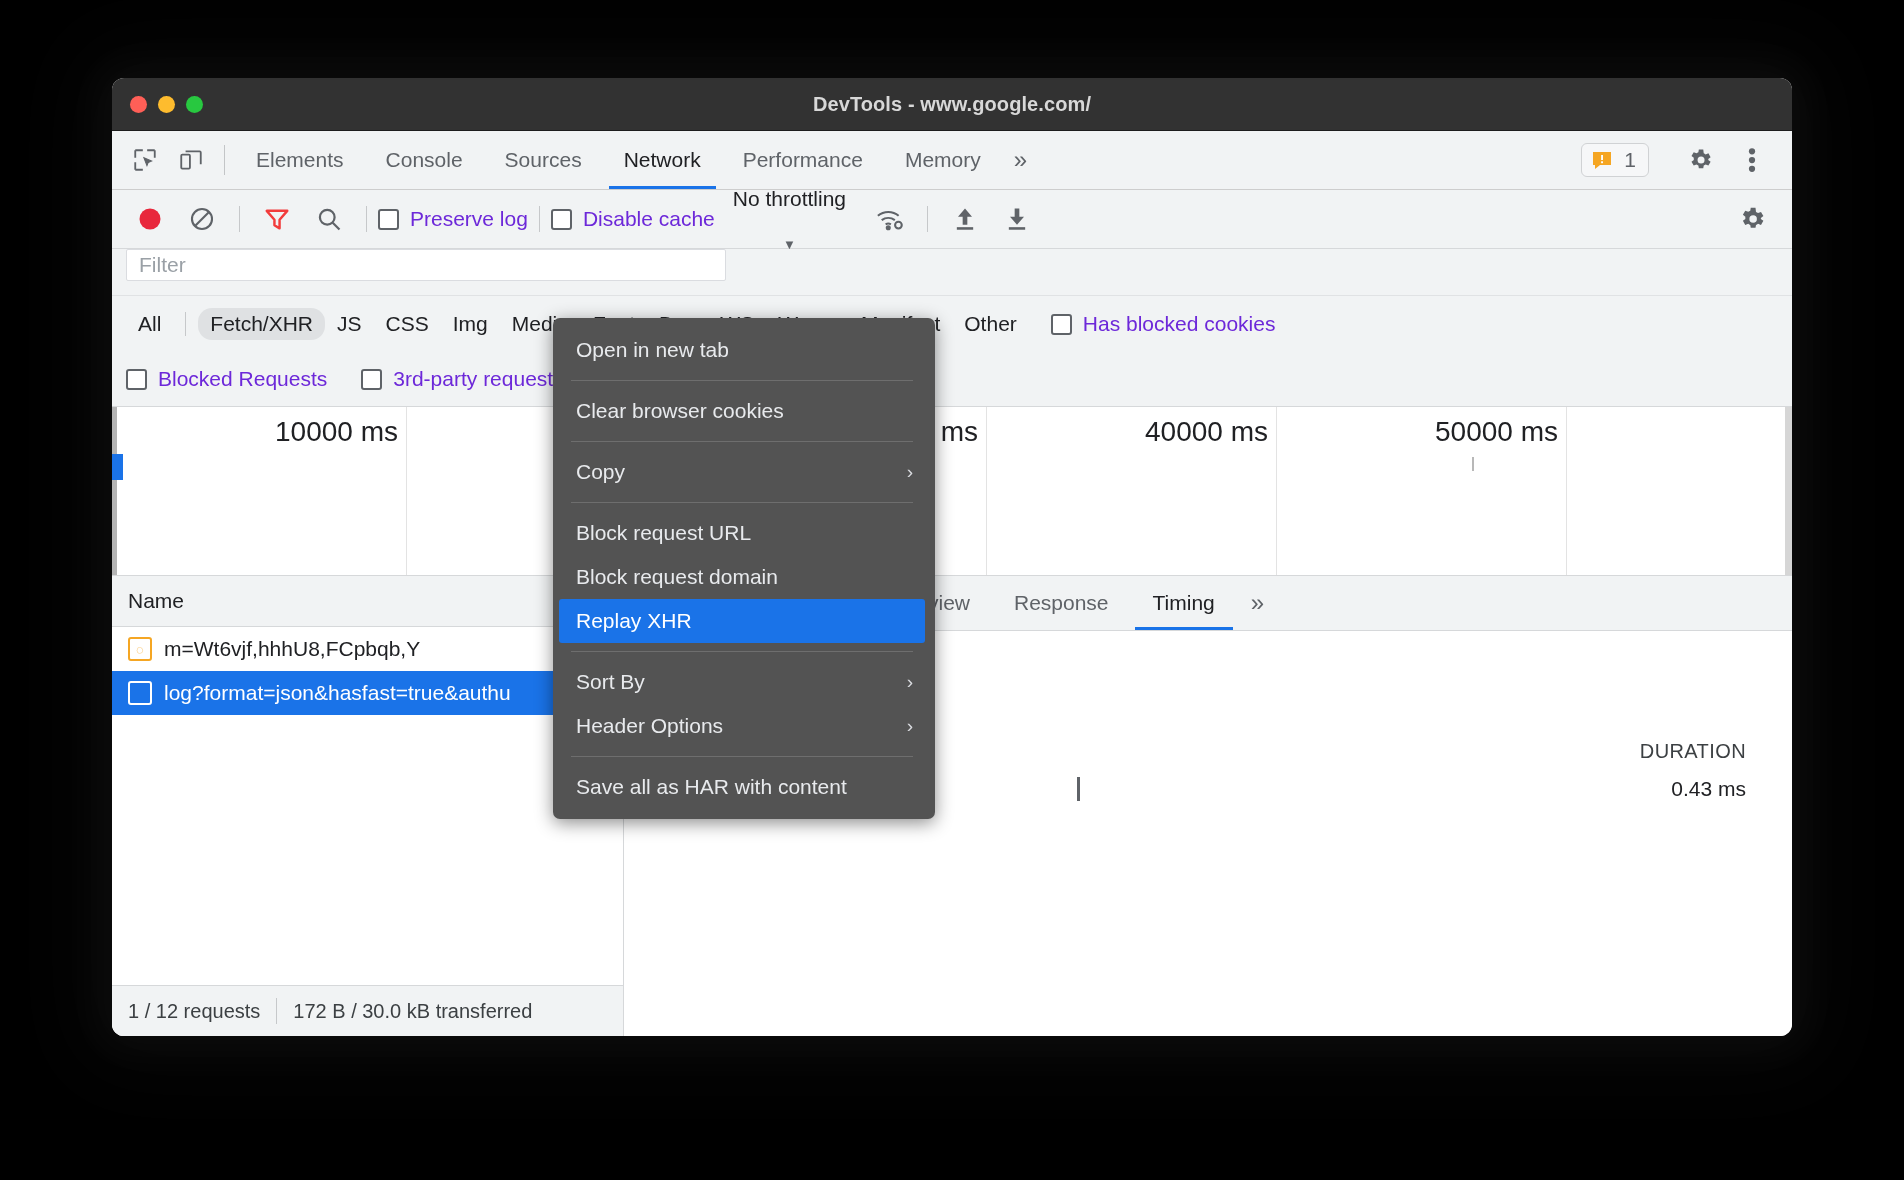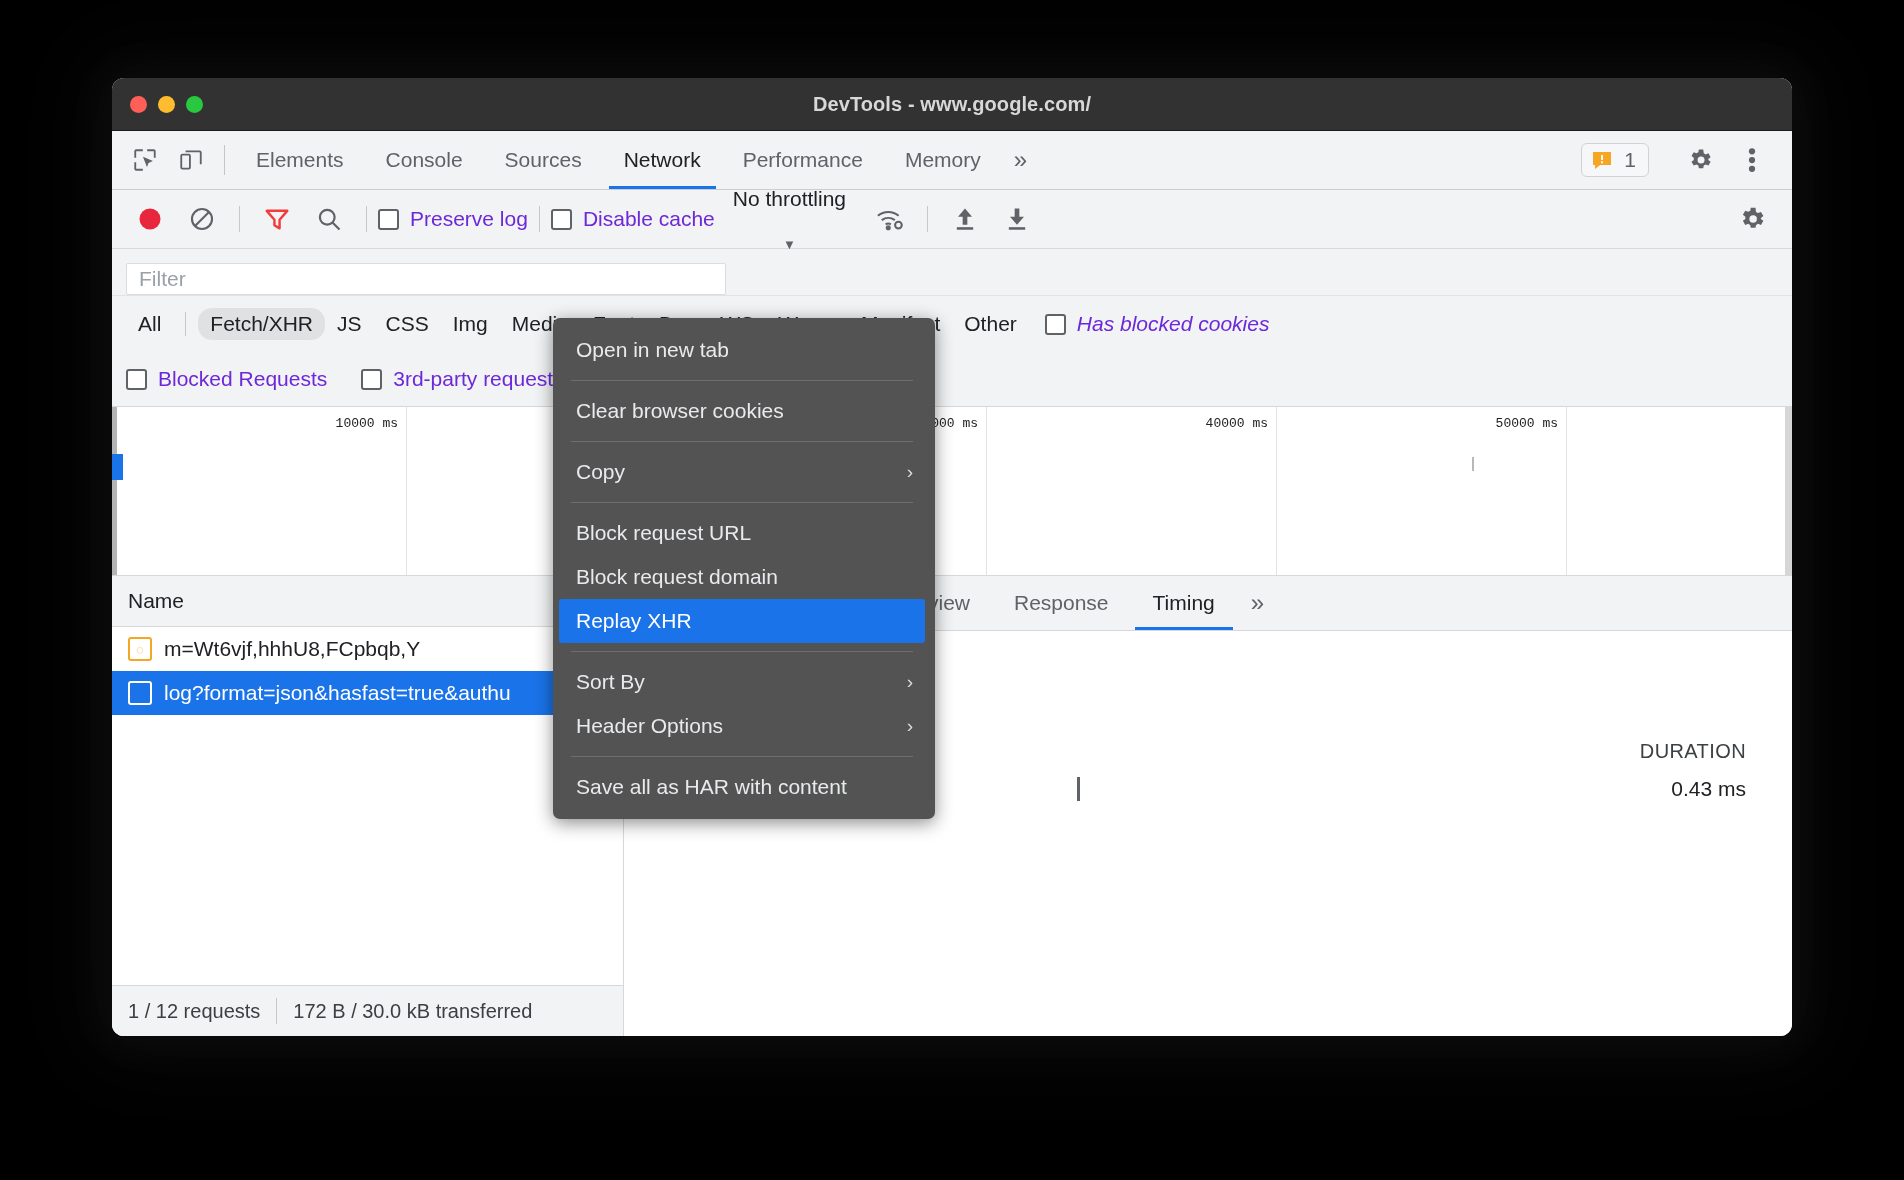--- a/index.html
+++ b/index.html
@@ -91,21 +91,21 @@
     width:21px;height:21px;border:2px solid #5f6368;border-radius:3px;background:#fff;
     box-sizing:border-box;flex:0 0 21px;
   }
   #throttle{
     display:flex;align-items:center;gap:26px;
     font-size:21px;color:#202124;margin-left:18px;white-space:nowrap;flex-direction:column;
   }
   .caret{font-size:13px;color:#5f6368;}
   
   #filterbar{
-    flex:0 0 46px;background:#f1f3f4;display:flex;align-items:flex-end;
+    flex:0 0 46px;background:#f1f3f4;display:flex;align-items:flex-start;
     border-bottom:1px solid #e0e2e4;
   }
   #filter-input{
     margin:0 0 0 14px;
     width:600px;height:32px;background:#fff;border:1px solid #dadce0;
     border-radius:2px;display:flex;align-items:center;padding-left:12px;
     font-size:21px;color:#9aa0a6;box-sizing:border-box;
   }
   
   #typebar{
@@ -126,21 +126,21 @@
     border-bottom:1px solid #d6d8da;
     overflow:hidden;
   }
   .ruler-cell{
     position:absolute;top:0;bottom:0;
     border-right:1px solid #e3e3e3;
     box-sizing:border-box;
   }
   .ruler-label{
     position:absolute;top:9px;right:8px;
-    font-size:13px;color:#202124;white-space:nowrap;font-family:Liberation Mono, monospace;
+    font-size:28px;color:#202124;white-space:nowrap;
   }
   #ov-left-bar{position:absolute;left:0;top:0;bottom:0;width:5px;background:#b4b4b4;}
   #ov-req{position:absolute;left:0;top:47px;width:11px;height:26px;background:#1a73e8;}
   #ov-tick{position:absolute;left:1360px;top:50px;width:2px;height:14px;background:#b8b8b8;}
   #ov-right-bar{position:absolute;right:0;top:0;bottom:0;width:7px;background:#d6d6d6;}
   
   #lower{flex:1 1 auto;display:flex;min-height:0;}
   #reqpane{
     width:511px;flex:0 0 511px;display:flex;flex-direction:column;
     border-right:1px solid #d6d8da;background:#fff;min-height:0;
@@ -372,21 +372,21 @@
     <div class="type-chip">JS</div>
     <div class="type-chip">CSS</div>
     <div class="type-chip">Img</div>
     <div class="type-chip">Media</div>
     <div class="type-chip">Font</div>
     <div class="type-chip">Doc</div>
     <div class="type-chip">WS</div>
     <div class="type-chip">Wasm</div>
     <div class="type-chip">Manifest</div>
     <div class="type-chip">Other</div>
-    <div class="cb-wrap" style="margin-left:16px;font-style:italic;">
+    <div class="cb-wrap" style="margin-left:22px;">
       <span class="cbox"></span>
       <span>Has blocked cookies</span>
     </div>
   </div>
 
   <div id="cbrow">
     <div class="cb-wrap">
       <span class="cbox"></span>
       <span>Blocked Requests</span>
     </div>

